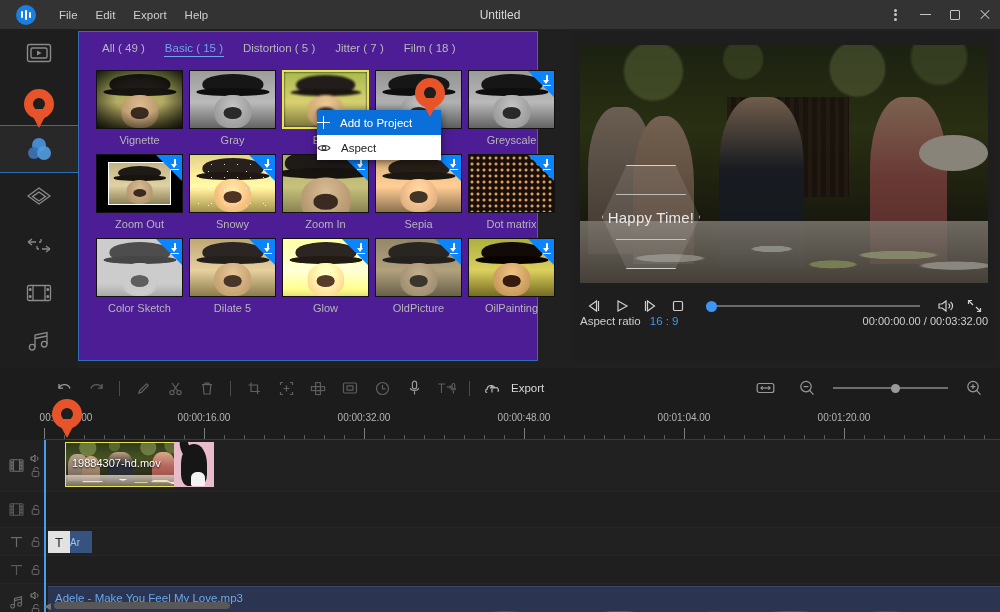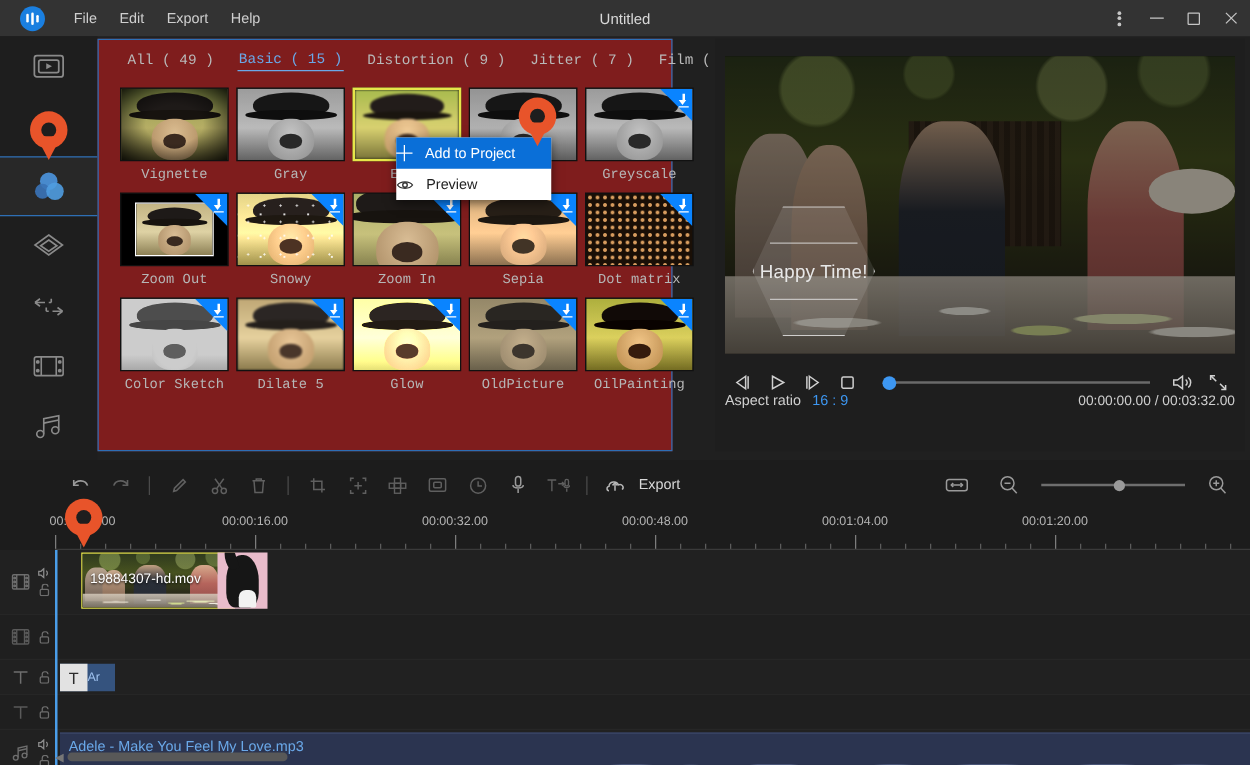--- a/index.html
+++ b/index.html
@@ -57,21 +57,21 @@
   .rail-btn.sel { background: #282828; }
   .rail-btn.sel:before, .rail-btn.sel:after {
     content: ""; position: absolute; left: 0; right: 0; height: 1px; background: #2e6fb5;
   }
   .rail-btn.sel:before { top: 0; }
   .rail-btn.sel:after { bottom: 0; }
 
   
   .fpanel {
     position: absolute; left: 78px; top: 31px; width: 460px; height: 330px;
-    background: #7f1d1d; border: 1px solid #2e6fb5; font-family: Liberation Mono, monospace;
+    background: #4c1d95; border: 1px solid #2e6fb5;
   }
   .ftabs { display: flex; align-items: center; height: 32px; padding-left: 22px; gap: 18px; }
   .ftab { color: #b9b9b9; font-size: 11.5px; padding: 2px 1px; white-space: nowrap; }
   .ftab.active { color: #6aa8e8; border-bottom: 1px solid #6aa8e8; }
   .fgrid {
     display: grid; grid-template-columns: repeat(5, 87px);
     column-gap: 6px; row-gap: 8px;
     padding: 6px 0 0 17px;
   }
   .fcell { width: 87px; }
@@ -412,21 +412,21 @@
         <circle cx="7.2" cy="18.2" r="2.8"></circle>
           <circle cx="19.2" cy="15.2" r="2.8"></circle>
       </svg>
     </div>
   </div>
 
   <div class="fpanel">
     <div class="ftabs">
       <div class="ftab">All ( 49 )</div>
       <div class="ftab active">Basic ( 15 )</div>
-      <div class="ftab">Distortion ( 9 )</div>
+      <div class="ftab">Distortion ( 5 )</div>
       <div class="ftab">Jitter ( 7 )</div>
       <div class="ftab">Film ( 18 )</div>
     </div>
 
     <div class="fgrid">
 
       <div class="fcell">
         <div class="fthumb">
           <div class="dog g-vig">
             <div class="bg" style="background:linear-gradient(180deg,#8f9a52,#b5ae6b 55%,#5d5a33)"></div>
@@ -684,21 +684,21 @@
       <span class="plus"></span>
       <span>Add to Project</span>
     </div>
     <div class="ctxrow">
       <span class="eye">
         <svg width="14" height="10" viewBox="0 0 14 10" fill="none" stroke="#333" stroke-width="1.1">
           <path d="M1 5 C3.2 1.6 10.8 1.6 13 5 C10.8 8.4 3.2 8.4 1 5 Z"></path>
           <circle cx="7" cy="5" r="1.8"></circle>
         </svg>
       </span>
-      <span>Preview</span>
+      <span>Aspect</span>
     </div>
   </div>
 
   <div class="preview">
     <div class="vidbox">
       <div class="scene">
         <div class="sky"></div>
         <div class="foliage"></div>
         <div class="bench"></div>
         <div class="p1"></div>

